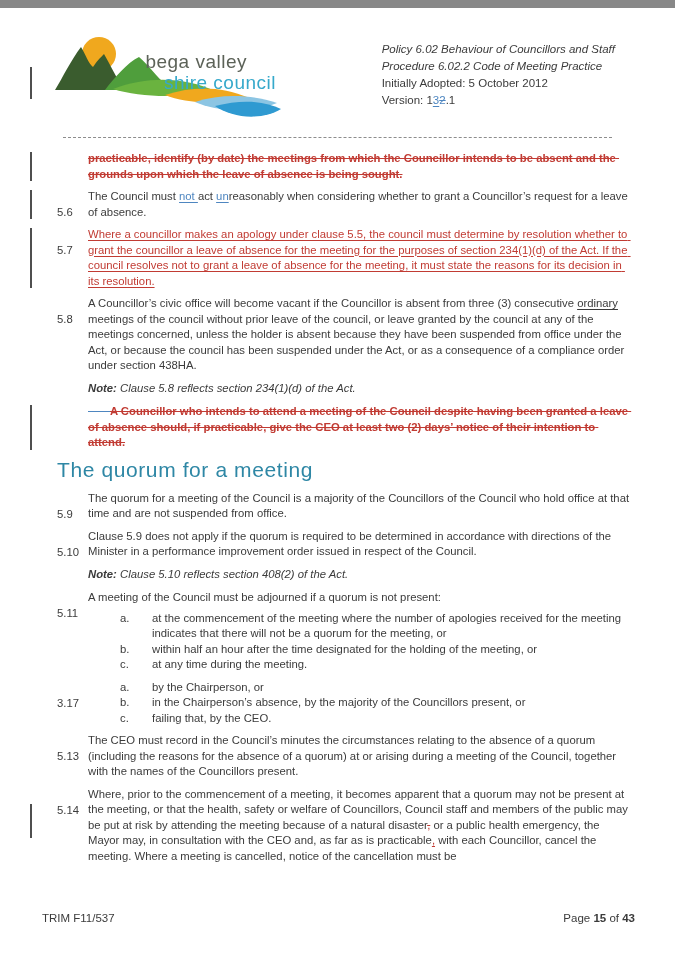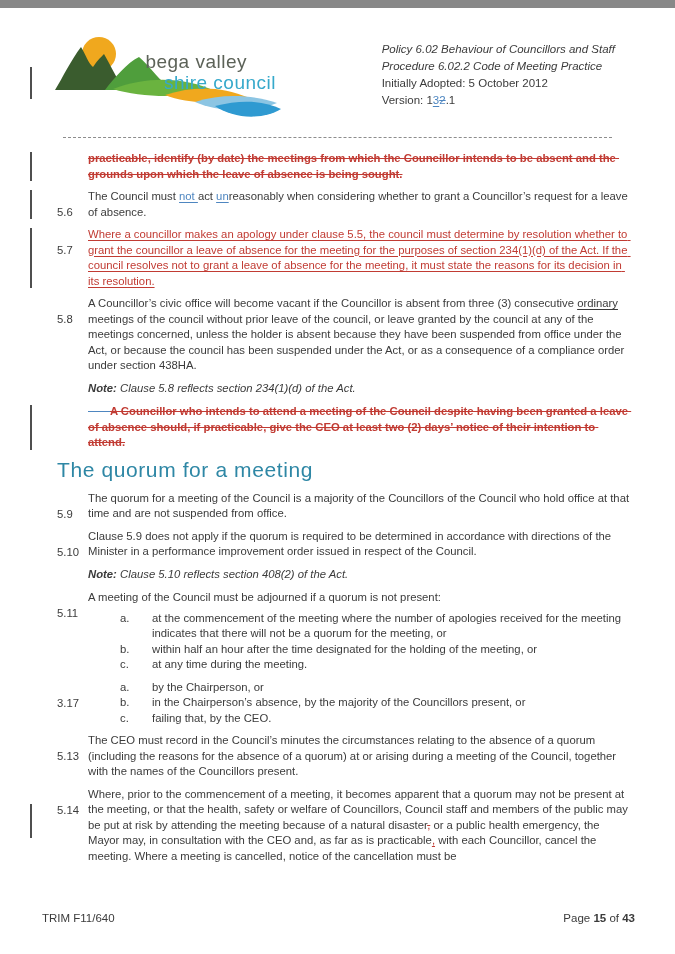--- a/index.html
+++ b/index.html
@@ -159,17 +159,17 @@
         <span class="clause-num">5.13</span>
         <div class="clause-text"><span class="run s-plain">The CEO must record in the Council’s minutes the circumstances relating to the absence of a quorum (including the reasons for the absence of a quorum) at or arising during a meeting of the Council, together with the names of the Councillors present.</span></div>
       </div>
       <div class="block clause bar-mid">
         <span class="clause-num">5.14</span>
         <div class="clause-text"><span class="run s-plain">Where, prior to the commencement of a meeting, it becomes apparent that a quorum may not be present at the meeting, or that the health, safety or welfare of Councillors, Council staff and members of the public may be put at risk by attending the meeting because of a natural disaster</span><span class="run s-del-red">,</span><span class="run s-plain"> or a public health emergency, the Mayor may, in consultation with the CEO and, as far as is practicable</span><span class="run s-ins-red">,</span><span class="run s-plain"> with each Councillor, cancel the meeting. Where a meeting is cancelled, notice of the cancellation must be</span></div>
       </div>
     </div>
 
   <div class="footer">
-    <span>TRIM F11/640</span>
+    <span>TRIM F11/537</span>
     <span id="footer-right"><span class="run s-plain">Page </span><span class="run s-bold">15</span><span class="run s-plain"> of </span><span class="run s-bold">43</span></span>
   </div>
 
 </div>
 
 </body></html>

